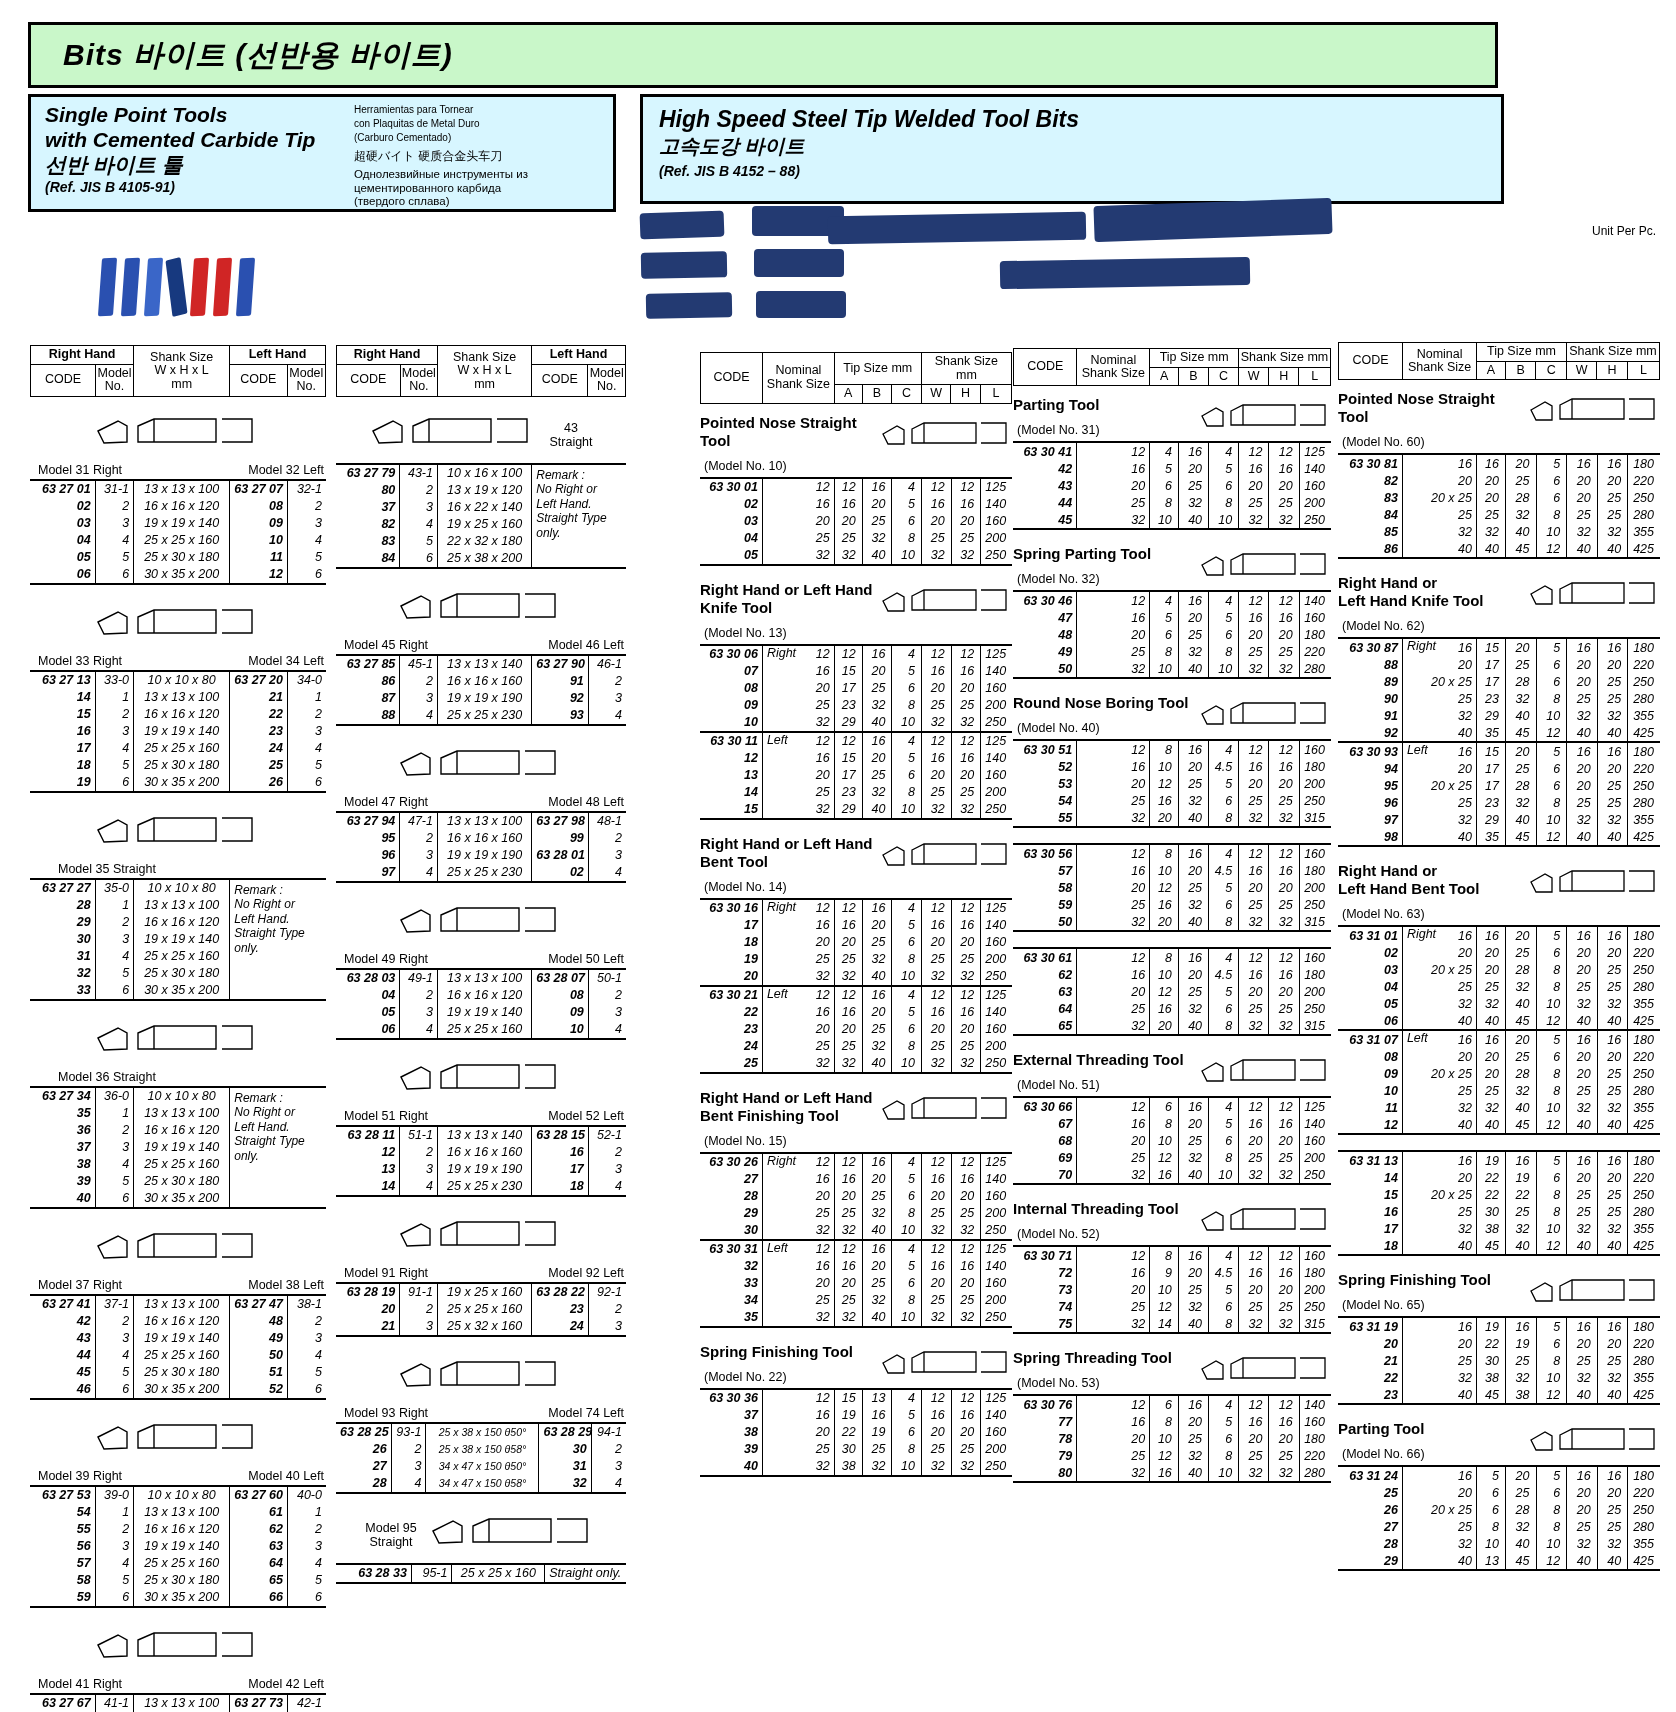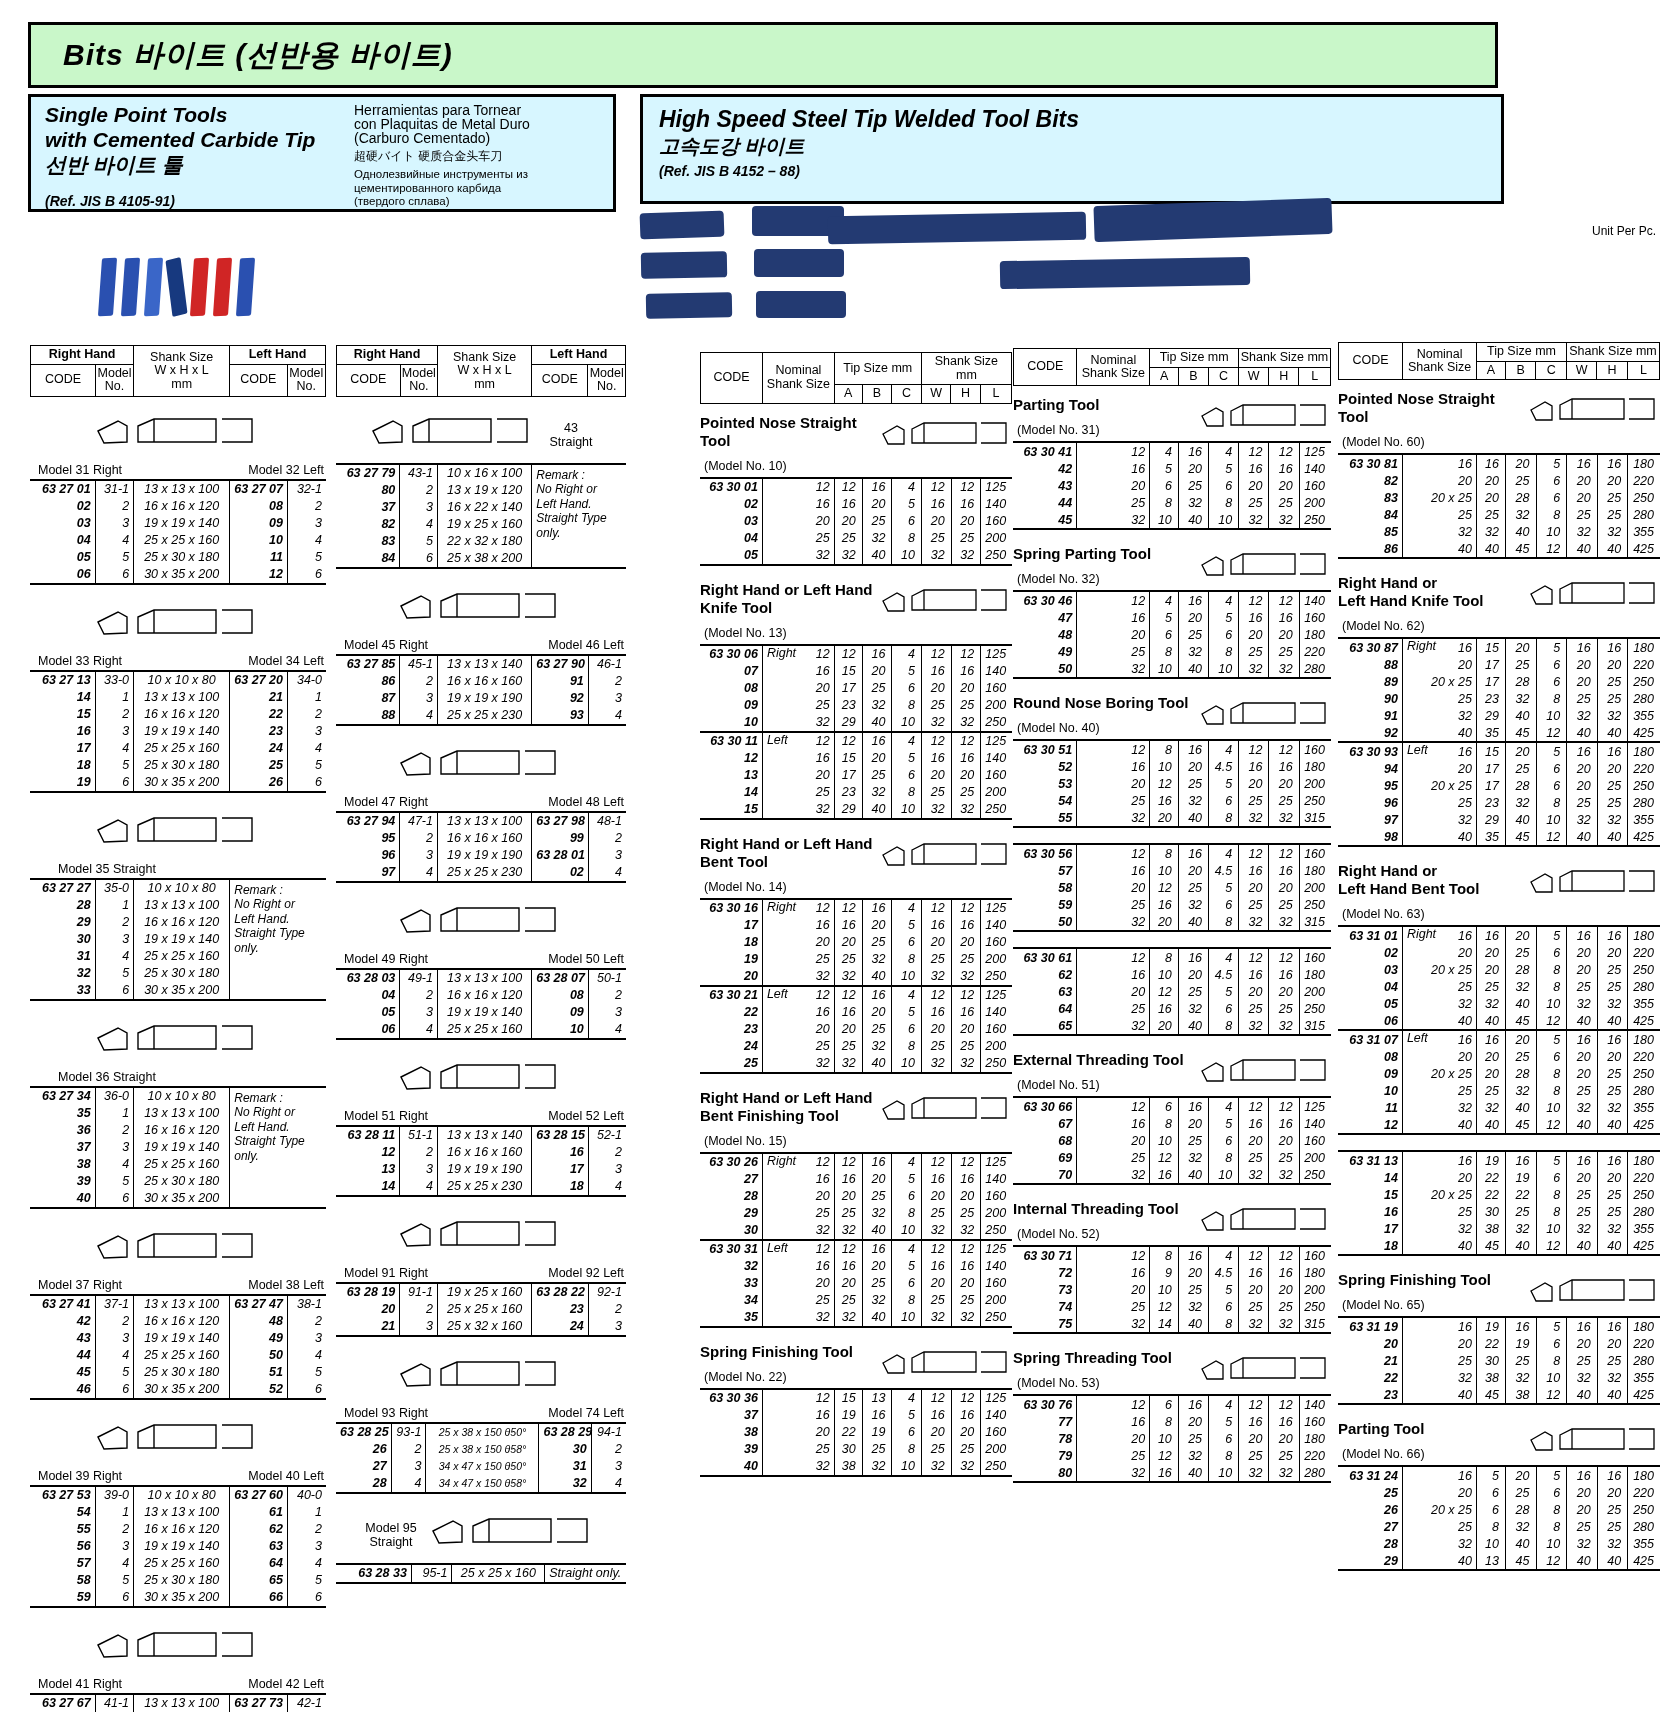--- a/index.html
+++ b/index.html
@@ -7,23 +7,23 @@
        font-family:"Liberation Sans",sans-serif;color:#000;}
   
   #banner{position:absolute;left:28px;top:22px;width:1464px;height:60px;background:#c9f7c9;
           border:3px solid #000;display:flex;align-items:center;}
   #banner .t{font-size:30px;font-weight:bold;font-style:italic;margin-left:32px;letter-spacing:1px;}
   .hdrbox{position:absolute;background:#d7f6ff;border:3px solid #000;display:flex;}
   #left-header{left:28px;top:94px;width:582px;height:112px;}
   #right-header{left:640px;top:94px;width:858px;height:104px;}
   .lh-left{margin:5px 0 0 14px;width:305px;}
   .lh-t{font-size:21px;font-weight:bold;font-style:italic;line-height:25px;white-space:pre-line;}
-  .lh-ref{font-size:14px;font-weight:bold;font-style:italic;margin-top:16px;}
+  .lh-ref{font-size:14px;font-weight:bold;font-style:italic;margin-top:2px;}
   .lh-right{margin:6px 0 0 4px;width:250px;}
-  .side-es{font-size:14px;line-height:14px;white-space:pre-line;}
+  .side-es{font-size:10px;line-height:14px;white-space:pre-line;}
   .side-cjk{font-size:12px;margin:3px 0;white-space:pre-line;}
   .side-ru{font-size:11.5px;line-height:13.5px;white-space:pre-line;}
   .rh-left{margin:8px 0 0 16px;width:440px;}
   .rh-t1{font-size:23px;font-weight:bold;font-style:italic;line-height:28px;}
   .rh-t2{font-size:20px;font-weight:bold;font-style:italic;line-height:26px;}
   .rh-ref{font-size:14px;font-weight:bold;font-style:italic;margin-top:4px;}
   .rh-right{margin:8px 0 0 6px;width:380px;}
   #unit-note{position:absolute;left:1470px;top:224px;width:186px;text-align:right;font-size:12px;}
   
   .bit{position:absolute;border-radius:2px;}

